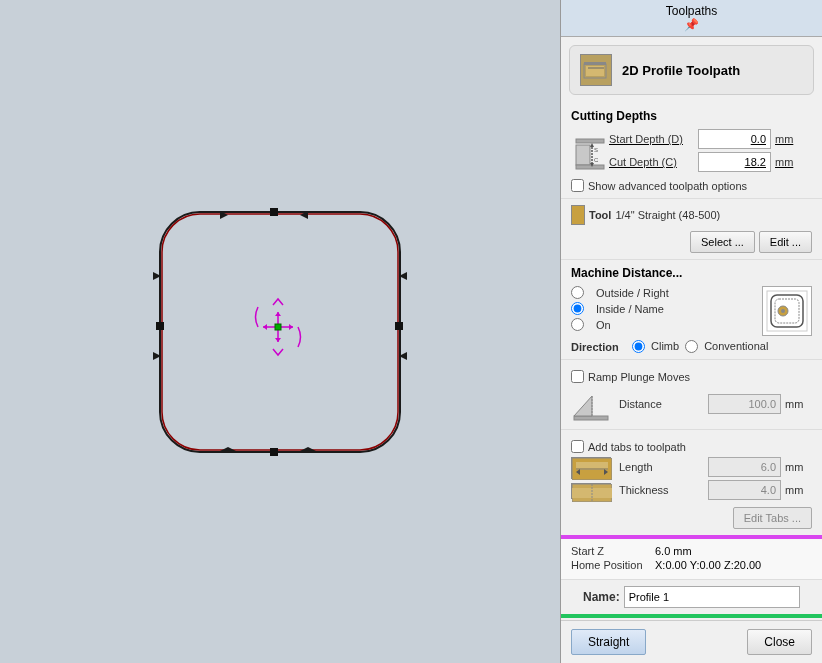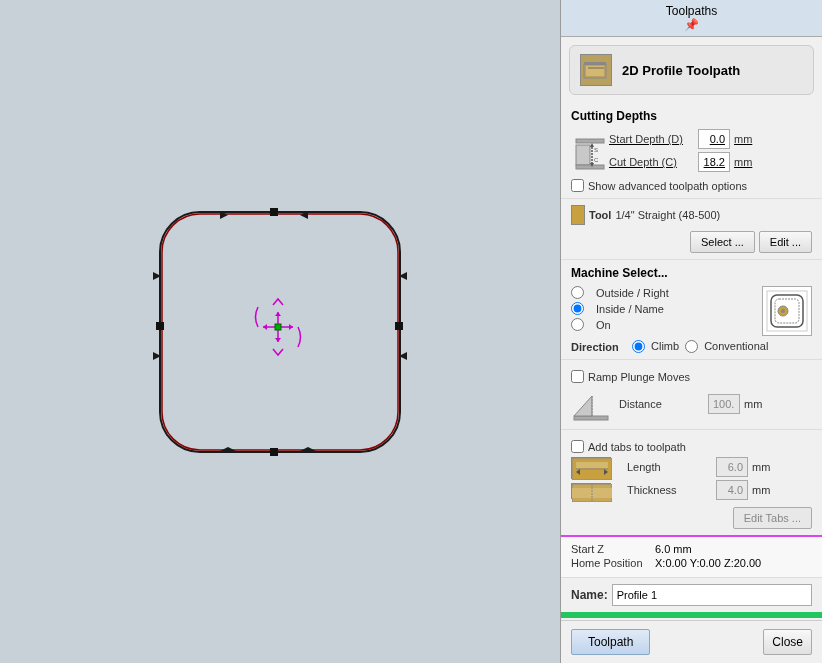--- a/index.html
+++ b/index.html
@@ -130,21 +130,21 @@
       margin-bottom: 3px;
     }
 
     .field-label {
       font-size: 11px;
       color: #333;
       width: 85px;
     }
 
     .field-input {
-      width: 32px;
+      width: 73px;
       height: 20px;
       border: 1px solid #aaa;
       padding: 1px 4px;
       font-size: 11px;
       background: white;
       text-align: right;
     }
 
     .field-unit {
       font-size: 11px;
@@ -288,26 +288,26 @@
       justify-content: center;
     }
 
     .ramp-fields {
       flex: 1;
     }
 
     
     .tabs-section {
       padding: 6px 10px;
-      border-bottom: 2px solid #d946ef;
+      border-bottom: 4px solid #d946ef;
     }
 
     .tabs-body {
       display: flex;
-      gap: 16px;
+      gap: 8px;
       margin-top: 4px;
     }
 
     .tabs-icons {
       display: flex;
       flex-direction: column;
       gap: 4px;
     }
 
     .tab-icon {
@@ -353,22 +353,22 @@
       color: #333;
       min-width: 80px;
     }
 
     .info-val {
       color: #000;
     }
 
     
     .name-section {
-      padding: 6px 10px;
-      border-bottom: 6px solid #22c55e;
+      padding: 6px 22px;
+      border-bottom: 4px solid #22c55e;
     }
 
     .name-row {
       display: flex;
       align-items: center;
       gap: 4px;
     }
 
     .name-label {
       font-size: 12px;
@@ -399,21 +399,21 @@
       padding: 0 16px;
       border: 1px solid #88a8c8;
       background: linear-gradient(to bottom, #e0eaf8, #c0d4ec);
       font-size: 12px;
       cursor: pointer;
       border-radius: 2px;
     }
 
     .btn-close {
       height: 26px;
-      padding: 0 8px;
+      padding: 0 16px;
       border: 1px solid #aaa;
       background: linear-gradient(to bottom, #f8f8f8, #e0e0e0);
       font-size: 12px;
       cursor: pointer;
       border-radius: 2px;
     }
 
     input[type="radio"] {
       margin: 0;
       cursor: pointer;
@@ -546,21 +546,21 @@
         <span class="tool-label">Tool</span>
         <span class="tool-name">1/4" Straight (48-500)</span>
       </div>
       <div class="tool-buttons">
         <button class="btn">Select ...</button>
         <button class="btn">Edit ...</button>
       </div>
     </div>
 
     <div class="machine-section">
-      <div class="machine-title">Machine Select...</div>
+      <div class="machine-title">Machine Distance...</div>
       <div class="machine-body">
         <div class="machine-options">
           <div class="radio-row">
             <input type="radio" name="machine_vector" style="">
             <span class="radio-label">Outside / Right</span>
           </div>
           <div class="radio-row">
             <input type="radio" name="machine_vector" checked="" style="">
             <span class="radio-label">Inside / Name</span>
           </div>
@@ -671,17 +671,17 @@
     <div class="name-section">
       <div class="name-row">
         <span class="name-label">Name:</span>
         <input class="name-input" type="text" value="Profile 1" style="">
       </div>
     </div>
 
   </div>
 
   <div class="bottom-buttons">
-    <button class="btn-calculate">Toolpath</button>
+    <button class="btn-calculate">Straight</button>
     <button class="btn-close">Close</button>
   </div>
 
 </div>
 
 </body></html>

